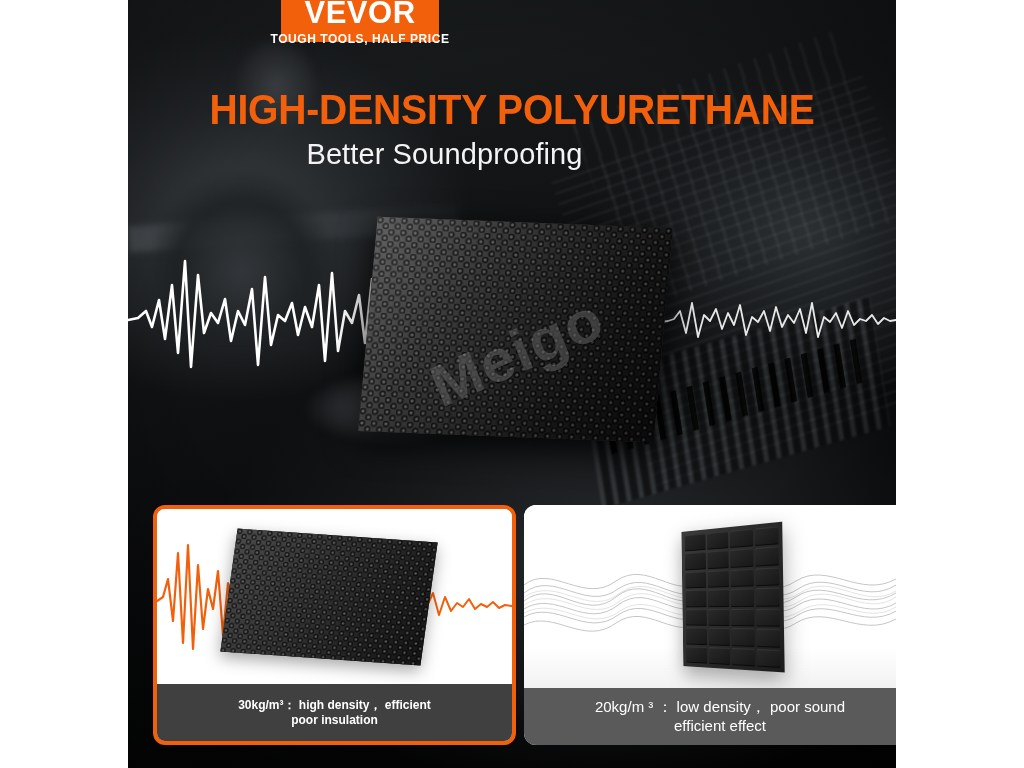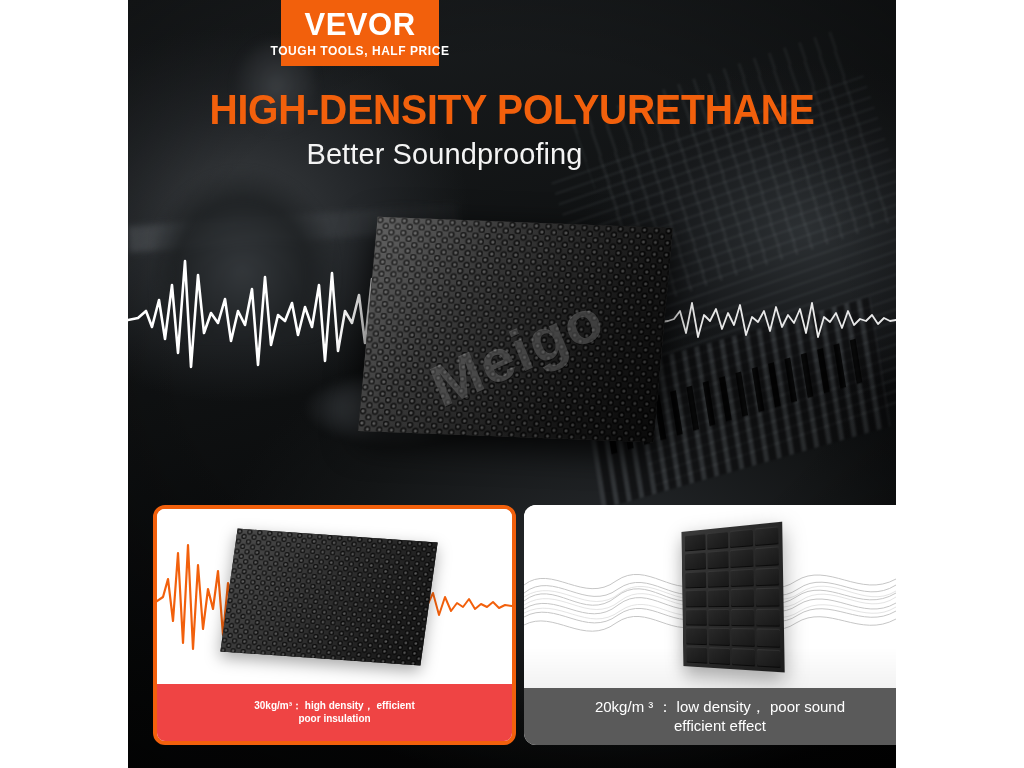--- a/index.html
+++ b/index.html
@@ -80,21 +80,21 @@
   }
   .desk {
     position:absolute; left:0; top:215px; width:330px; height:26px;
     transform:rotate(-4deg);
     background:linear-gradient(90deg, rgba(128,134,140,.30), rgba(60,64,68,.12));
     filter:blur(3px);
   }
 
   
   .logo {
-    position:absolute; left:153px; top:0; width:158px; height:66px;
+    position:absolute; left:153px; top:0; width:158px; height:42px;
     background:#f2600c; z-index:40;
     display:flex; flex-direction:column; align-items:center; justify-content:center;
   }
   .logo .wordmark {
     color:#fff; font-weight:900; font-size:31px; letter-spacing:.5px; line-height:1;
     font-family:"Liberation Sans", sans-serif;
   }
   .logo .tagline {
     color:#fff; font-weight:700; font-size:12px; letter-spacing:.55px;
     margin-top:4px; white-space:nowrap;
@@ -153,21 +153,21 @@
   .card .art { position:relative; width:100%; height:183px; background:#fff; overflow:hidden; }
   .card.left .art { height:179px; }
   .card.right .art { height:183px; }
 
   .caption {
     position:absolute; left:0; right:0; bottom:0;
     display:flex; align-items:center; justify-content:center;
     text-align:center; color:#fff; font-weight:700; line-height:1.22;
     padding:4px 8px;
   }
-  .card.left .caption  { height:57px; background:#ef4444; font-size:10px; }
+  .card.left .caption  { height:57px; background:#404040; font-size:12px; }
   .card.right .caption { height:57px; background:#5a5a5a; font-weight:400; font-size:15px;padding-left:28px; }
 
   
   .slab-left {
     position:absolute; left:72px; top:26px; width:200px; height:124px;
     transform:rotate(8deg) skewY(-4deg);
     background-color:#2d2d2d;
     background-image:
       radial-gradient(circle at 2.5px 2.5px, rgba(170,170,170,.5) 0.7px, rgba(0,0,0,0) 1.8px),
       radial-gradient(circle at 7.5px 7.5px, rgba(170,170,170,.5) 0.7px, rgba(0,0,0,0) 1.8px),

